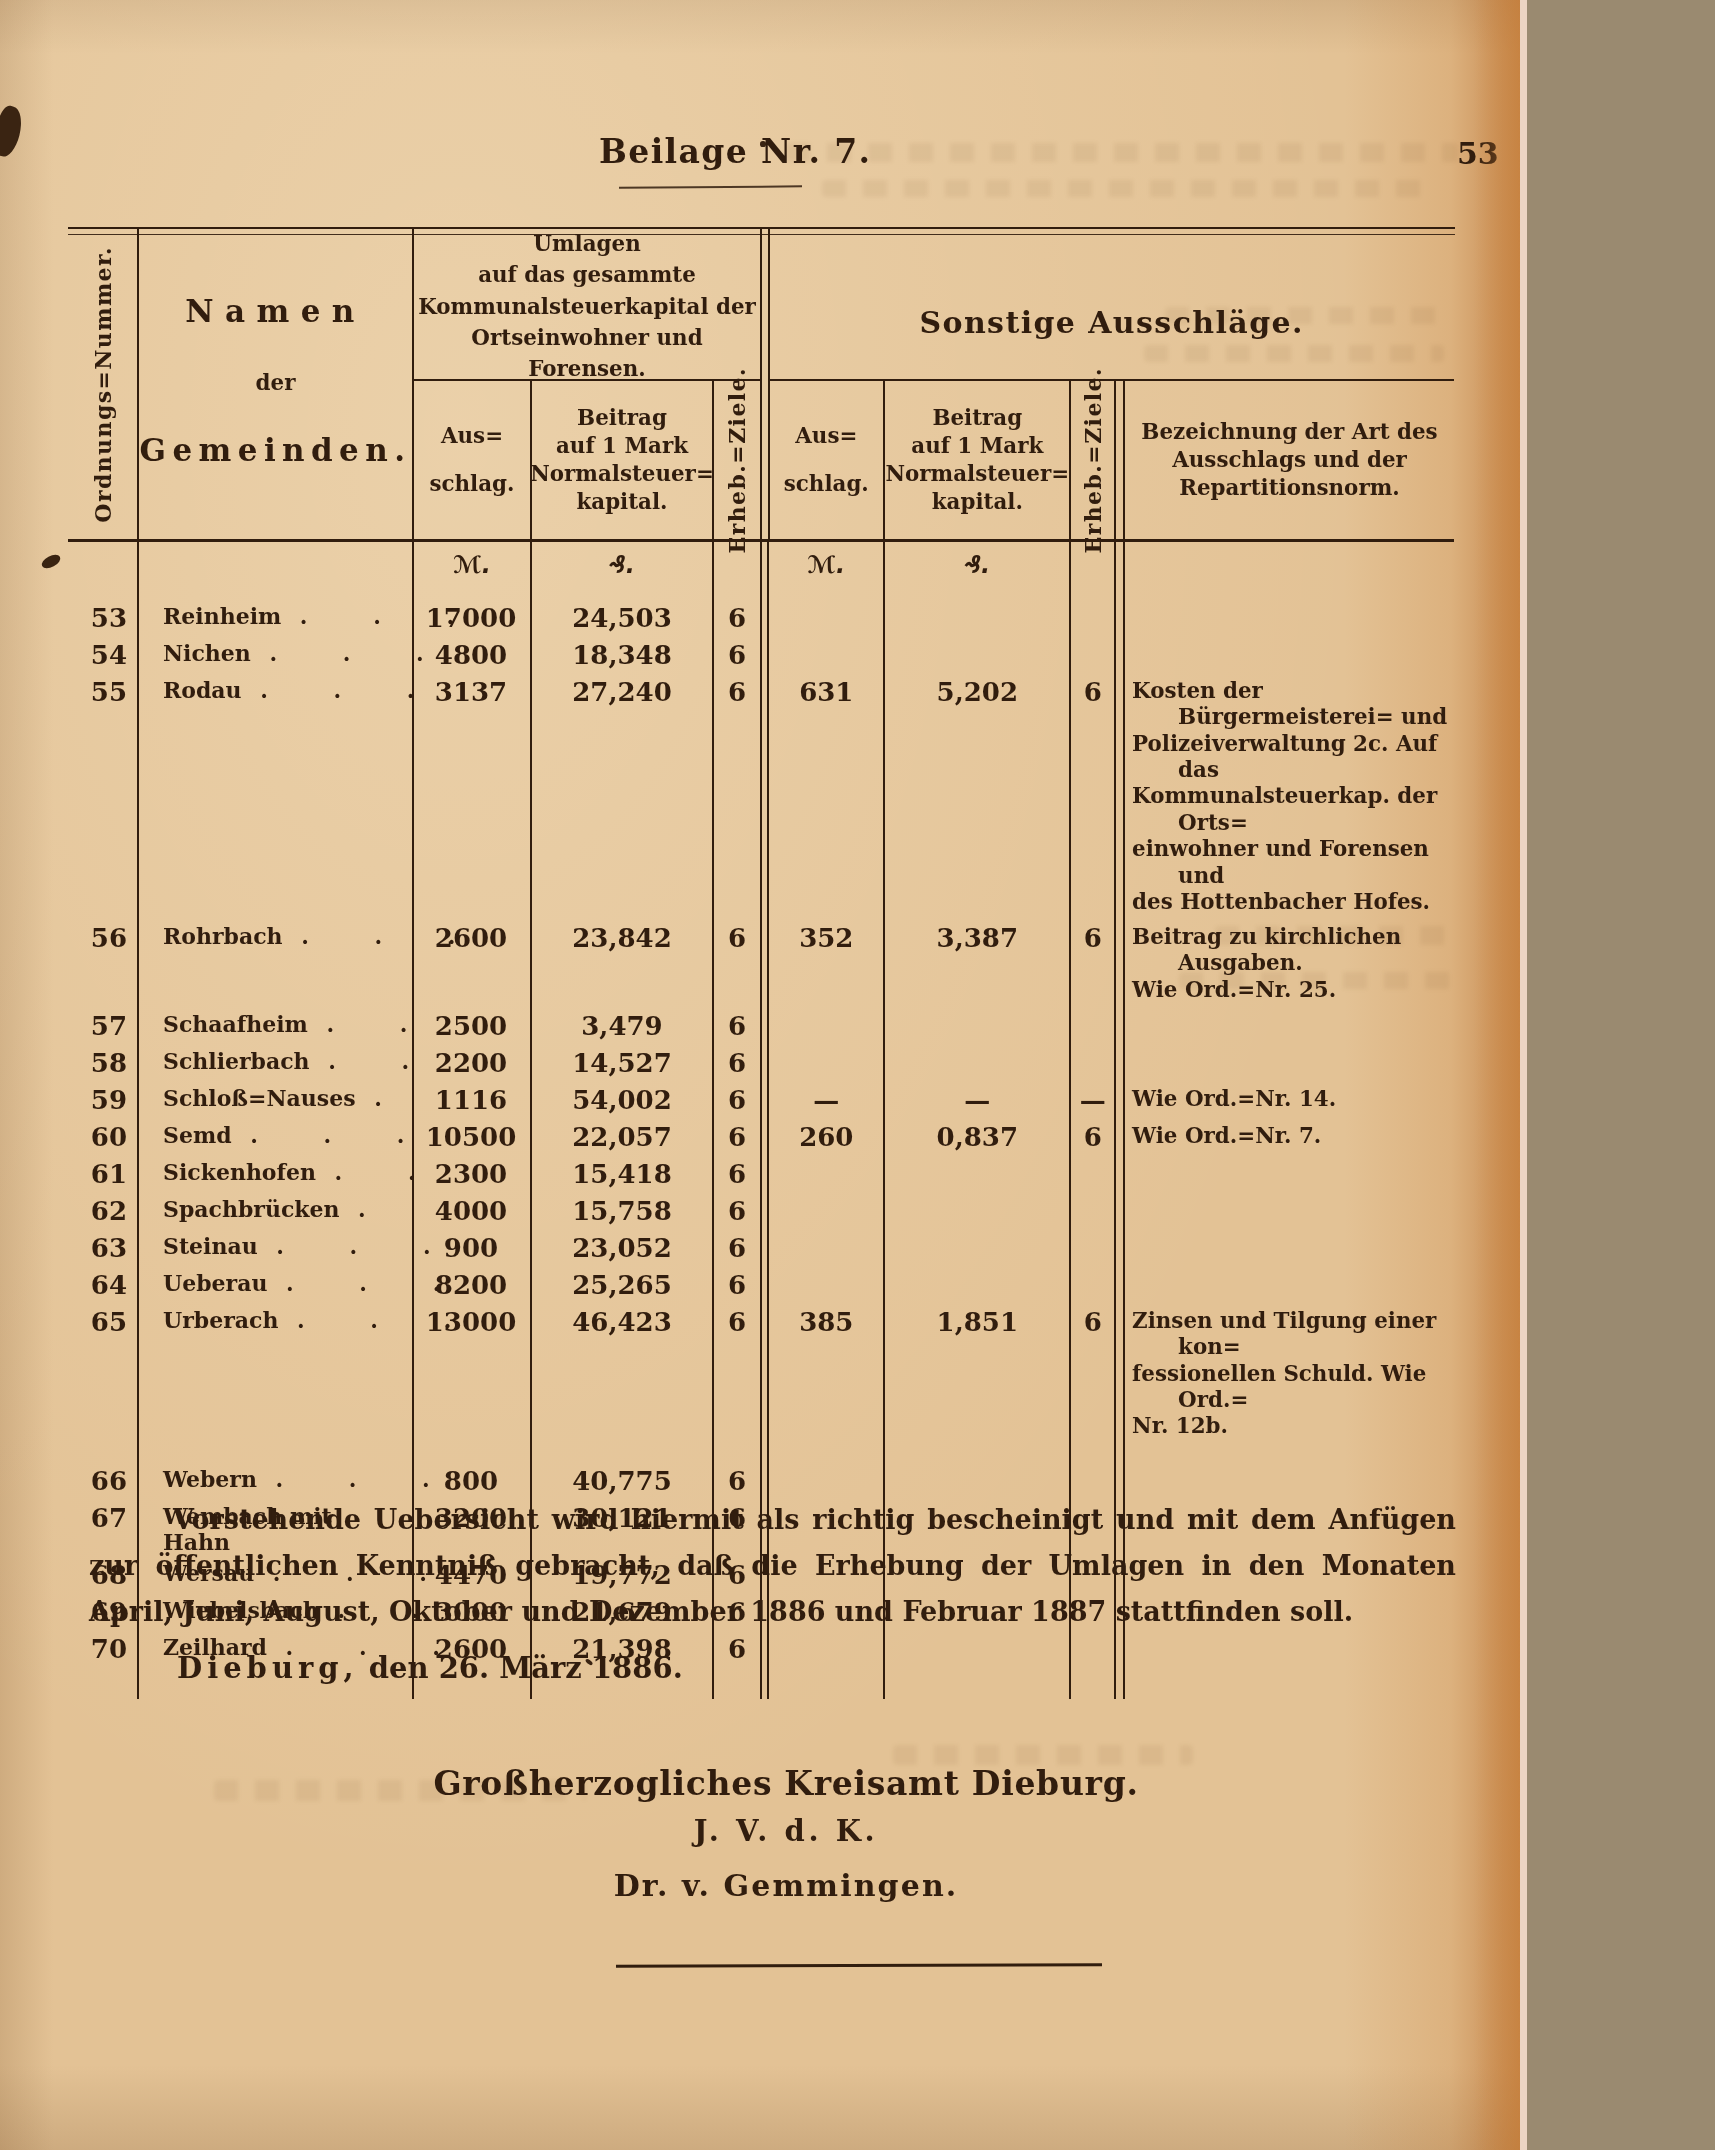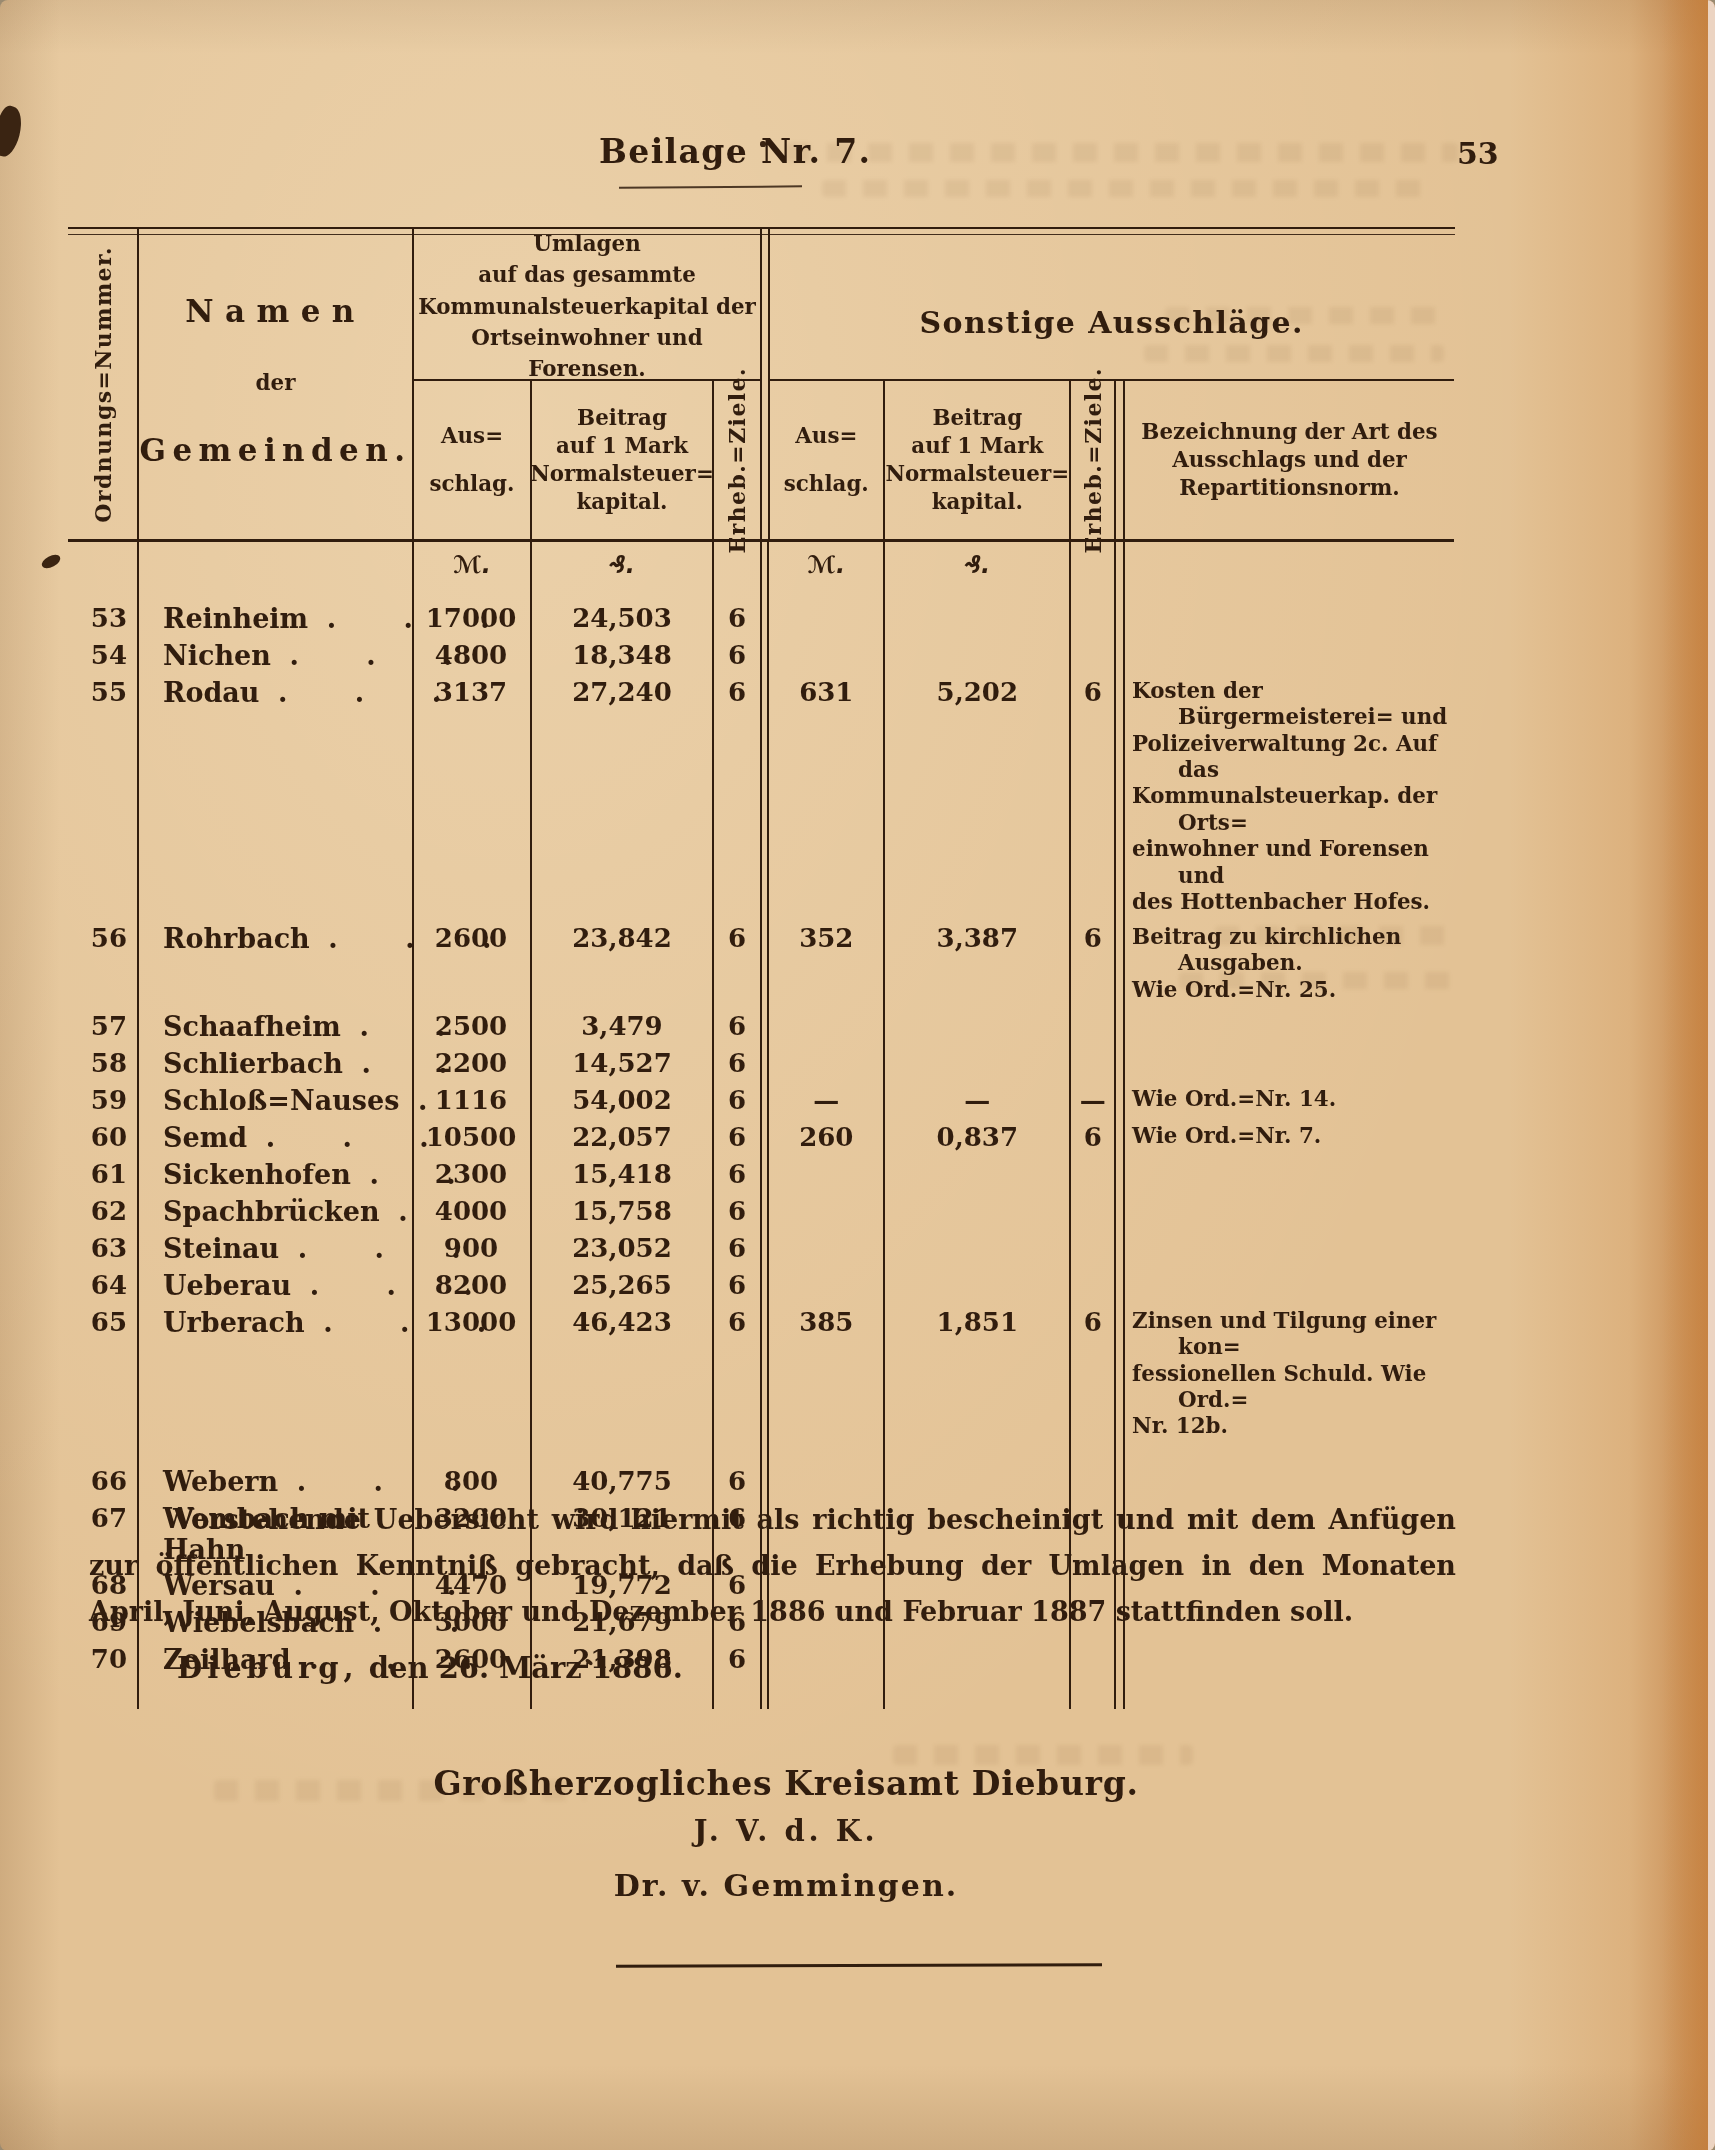--- a/index.html
+++ b/index.html
@@ -1,29 +1,28 @@
 <!DOCTYPE html>
 <html style="font-size:11.4px"><head>
 <meta charset="utf-8">
 <style>
   :root{
     --ink:#311d0e;
     --paper:#e3c295;
   }
   html,body{margin:0;padding:0;background:#9a8a70;}
   #page{
-    position:relative;width:1715px;height:2151px;overflow:hidden;
+    position:relative;width:1527px;height:2151px;overflow:hidden;
     background:
       radial-gradient(ellipse at 30% 20%, rgba(255,246,222,.28), rgba(255,246,222,0) 60%),
       linear-gradient(to right, rgba(125,82,40,.20), rgba(125,82,40,0) 3.5%, rgba(125,82,40,0) 88%, rgba(196,118,44,.22) 95%, rgba(178,98,32,.62) 99.6%),
       linear-gradient(to bottom, rgba(118,78,40,.14), rgba(118,78,40,0) 2.5%, rgba(118,78,40,0) 96%, rgba(118,78,40,.20)),
       var(--paper);
     font-family:"DejaVu Serif","Liberation Serif",serif;
     color:var(--ink);
-    border-radius:8px;
   }
   .edge-strip{position:absolute;top:0;bottom:0;right:0;width:7.1px;background:#ecd4c2;}
   .edge-glow{position:absolute;top:0;bottom:0;right:7.1px;width:46px;
     background:linear-gradient(to right, rgba(201,129,58,0), rgba(201,129,58,.55));}
 
   
   .doc-title{position:absolute;left:599px;top:132px;font-size:33px;font-weight:bold;letter-spacing:1.4px;}
   .title-rule{position:absolute;left:619px;top:186px;width:183px;height:2.1px;background:var(--ink);transform:rotate(-.4deg);opacity:.85;}
   .page-num{position:absolute;left:1457px;top:136px;font-size:30px;font-weight:bold;}
 
@@ -72,21 +71,21 @@
   .sub{font-size:21.4px;line-height:28px;}
   .aus-gap{height:20px;}
   
   .ucell{grid-row:3;text-align:center;font-size:24px;font-style:italic;
     font-family:"DejaVu Sans","DejaVu Serif",serif;font-weight:bold;padding-top:8.6px;box-sizing:border-box;}
   .u1{grid-column:1}.u2{grid-column:2}.u3{grid-column:3}.u4{grid-column:4}.u5{grid-column:5}
   .u6{grid-column:6}.u7{grid-column:7}.u8{grid-column:8}.u9{grid-column:9}.u10{grid-column:10}.u11{grid-column:11}
 
   
   .c-num{text-align:right;padding-right:10px;font-size:26px;}
-  .c-name{display:flex;align-items:flex-start;padding-left:24px;font-size:27px;}
+  .c-name{display:flex;align-items:flex-start;padding-left:24px;font-size:22px;}
   .dots{margin-left:18.6px;letter-spacing:29px;white-space:pre;}
   .c-val{font-size:26px;}
   .t-right{text-align:center;padding-right:2px;}
   .t-center{text-align:center;}
   .c-note{padding:5.7px 4.3px 2.9px 7.1px;}
   .noteline{font-size:21.4px;line-height:26.4px;padding-left:46px;text-indent:-46px;font-weight:bold;}
 
   
   .para{position:absolute;left:89px;top:1497px;width:1367px;
     font-size:27px;line-height:46px;text-align:justify;text-indent:84px;font-weight:bold;}

